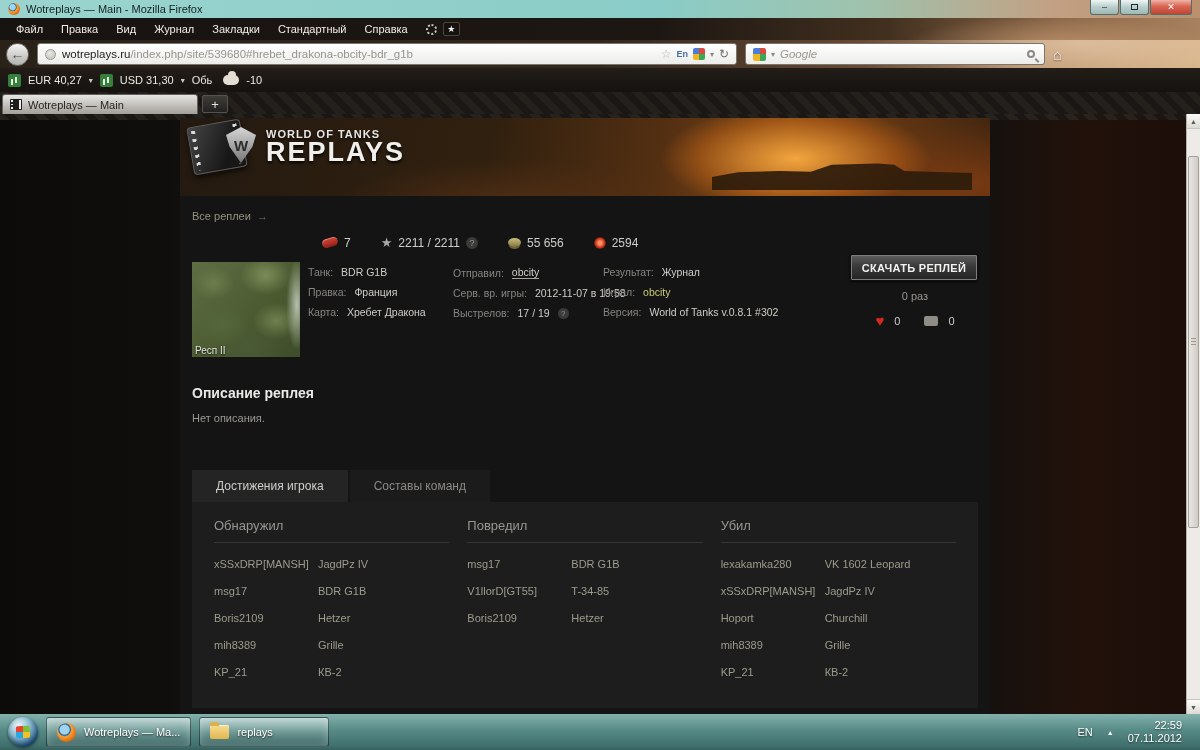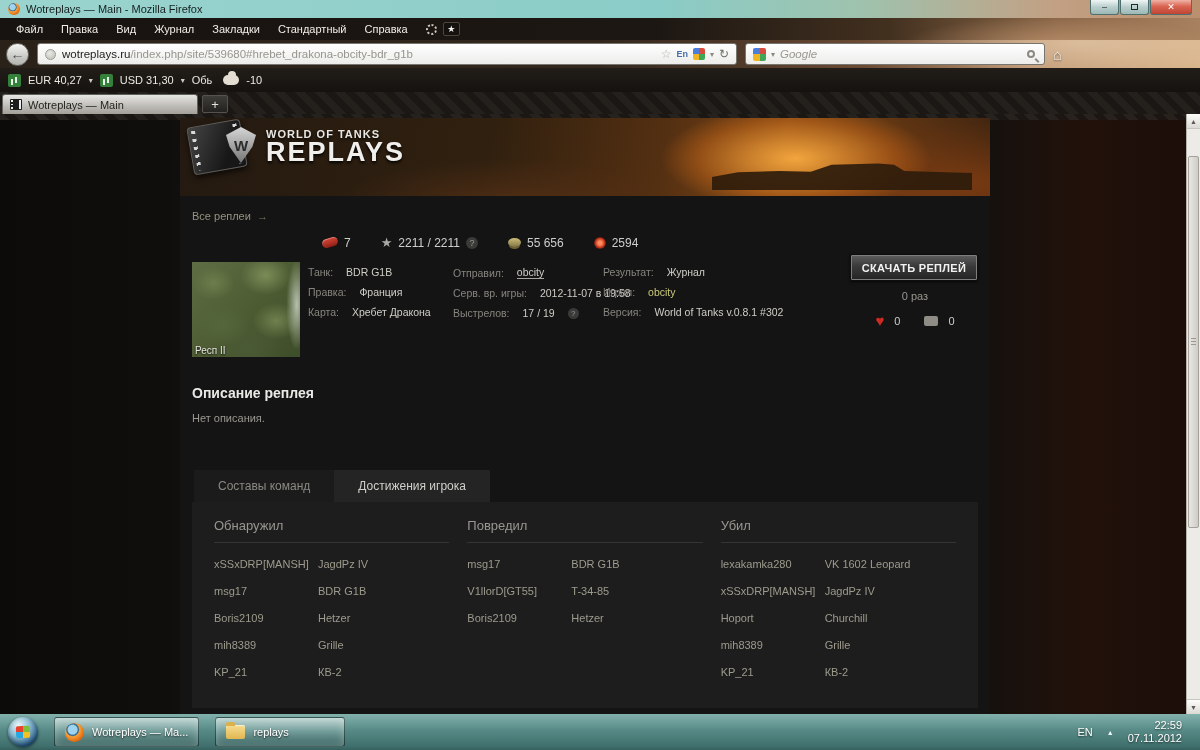--- a/index.html
+++ b/index.html
@@ -166,21 +166,21 @@
       radial-gradient(30px 24px at 20% 22%, #6d7d4b, transparent 70%),
       radial-gradient(36px 28px at 68% 14%, #7c8c57, transparent 70%),
       radial-gradient(40px 30px at 28% 66%, #55663c, transparent 70%),
       radial-gradient(34px 26px at 78% 62%, #70804e, transparent 70%),
       radial-gradient(50px 40px at 52% 92%, #4a5a35, transparent 70%),
       linear-gradient(135deg,#5e6d43 0%,#4a5930 60%,#3e4d2a 100%); }
   .map-caption{ position:absolute; left:3px; bottom:1px; color:#e4e4de; font-size:10px; text-shadow:0 1px 2px #000; }
   .info-cols{ display:flex; margin-left:8px; padding-top:4px; }
   .info-col{ display:flex; flex-direction:column; gap:8px; }
   .info-col.c1{ width:145px; } .info-col.c2{ width:150px; } .info-col.c3{ width:250px; }
-  .info-line{ font-size:10.5px; white-space:nowrap; display:flex; align-items:center; gap:13px;}
+  .info-line{ font-size:10.5px; white-space:nowrap; display:flex; align-items:center; gap:8px;}
   .info-lbl{ color:#87857e; }
   .info-val{ color:#cfcdc6; }
   .info-val.link{ border-bottom:1px solid #a7a59e; }
   .info-val.yellow{ color:#c9c878; }
   .info-line .q-icon{ width:11px; height:11px; font-size:8px; }
 
   .download-box{ position:absolute; right:10px; top:58px; width:130px; text-align:center; }
   .download-btn{ width:128px; height:27px; border:1px solid #0e0e0e; border-radius:2px;
     background:linear-gradient(#5e5e5e,#3a3a3a 45%,#232323);
     box-shadow:inset 0 0 0 1px #7e7e7e, 0 1px 3px rgba(0,0,0,.7);
@@ -213,21 +213,21 @@
     background:linear-gradient(#fcfcfb,#dcdad5); color:#5c5a55; font-size:7px; border-bottom:1px solid #c8c5bf; }
   .sb-btn.down{ position:absolute; bottom:0; width:100%; border-top:1px solid #c8c5bf; border-bottom:none; }
   .sb-thumb{ position:absolute; top:42px; left:1px; width:11px; height:372px;
     background:linear-gradient(to right,#e9e7e4,#cfccc6); border:1px solid #a5a29c; border-radius:2px; }
   .sb-thumb::after{ content:''; position:absolute; left:2px; top:50%; margin-top:-4px; width:5px; height:8px;
     background:repeating-linear-gradient(#9a988f 0 1px, transparent 1px 3px); }
 
   
   .taskbar{ position:absolute; bottom:0; left:0; width:1200px; height:36px;
     background:linear-gradient(#83b2ad,#578a86 45%,#3f6f6c 90%,#35605d);
-    display:flex; align-items:center; padding:0 8px; gap:16px; }
+    display:flex; align-items:center; padding:0 8px; gap:8px; }
   .start-orb{ width:30px; height:30px; border-radius:50%; flex:none;
     background:radial-gradient(circle at 35% 28%, #eaf6f8, #8cbcd1 38%, #2a5c86 72%, #10355c);
     box-shadow:0 1px 3px rgba(0,0,0,.5), inset 0 -2px 4px rgba(0,0,0,.35);
     display:flex; align-items:center; justify-content:center; }
   .win-flag{ width:14px; height:12px; border-radius:2px; transform:rotate(-2deg);
     background:conic-gradient(from 0deg at 50% 50%, #7dbf3a 0 25%, #f5c022 25% 50%, #29a8e0 50% 75%, #e8402a 75%); }
   .task-btn{ height:30px; min-width:130px; border-radius:3px; border:1px solid rgba(10,30,30,.55);
     background:linear-gradient(rgba(255,255,255,.5),rgba(255,255,255,.18) 48%,rgba(0,0,0,.12));
     box-shadow:inset 0 0 8px rgba(255,255,255,.3);
     display:flex; align-items:center; gap:8px; padding:0 10px;
@@ -434,22 +434,22 @@
             <span>0</span>
             <span class="bubble-icon"></span>
             <span>0</span>
           </div>
         </div>
 
         <div class="desc-title">Описание реплея</div>
         <div class="desc-text">Нет описания.</div>
 
         <div class="result-tabs">
+          <div class="rtab active">Достижения игрока</div>
           <div class="rtab inactive">Составы команд</div>
-          <div class="rtab active">Достижения игрока</div>
         </div>
 
         <div class="panel">
           <div class="res-cols">
 
             <div class="res-col">
               <div class="res-head">Обнаружил</div>
               <div class="res-row">
                   <span class="res-player">xSSxDRP[MANSH]</span>
                   <span class="res-tank">JagdPz IV</span>

